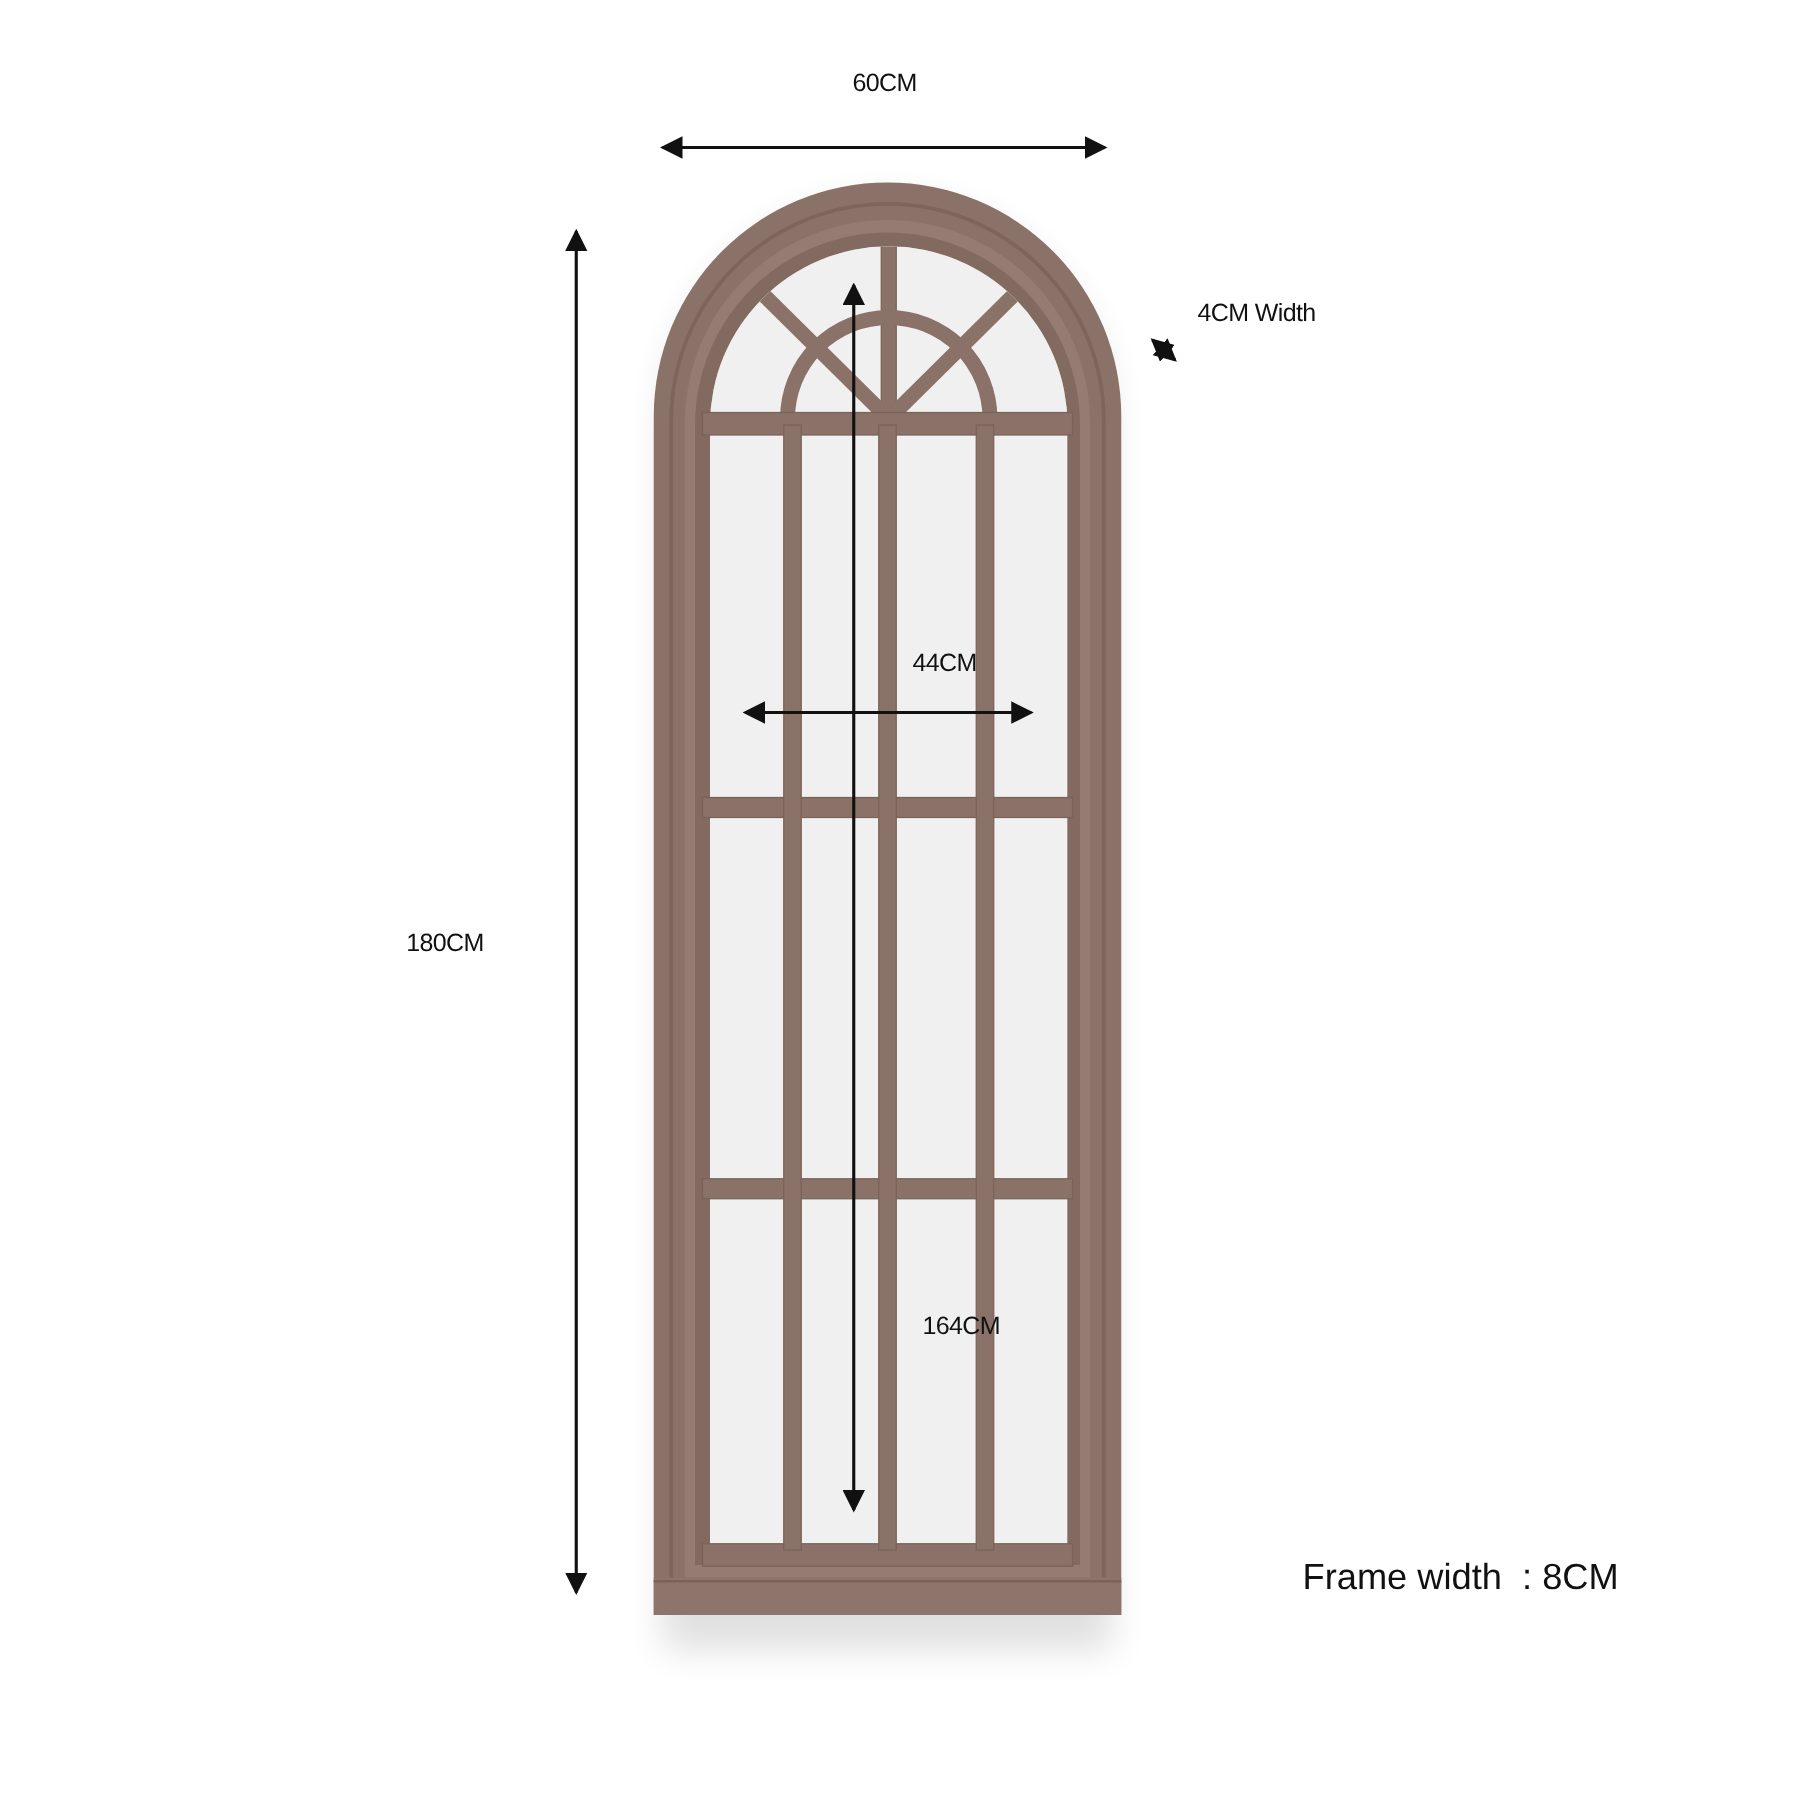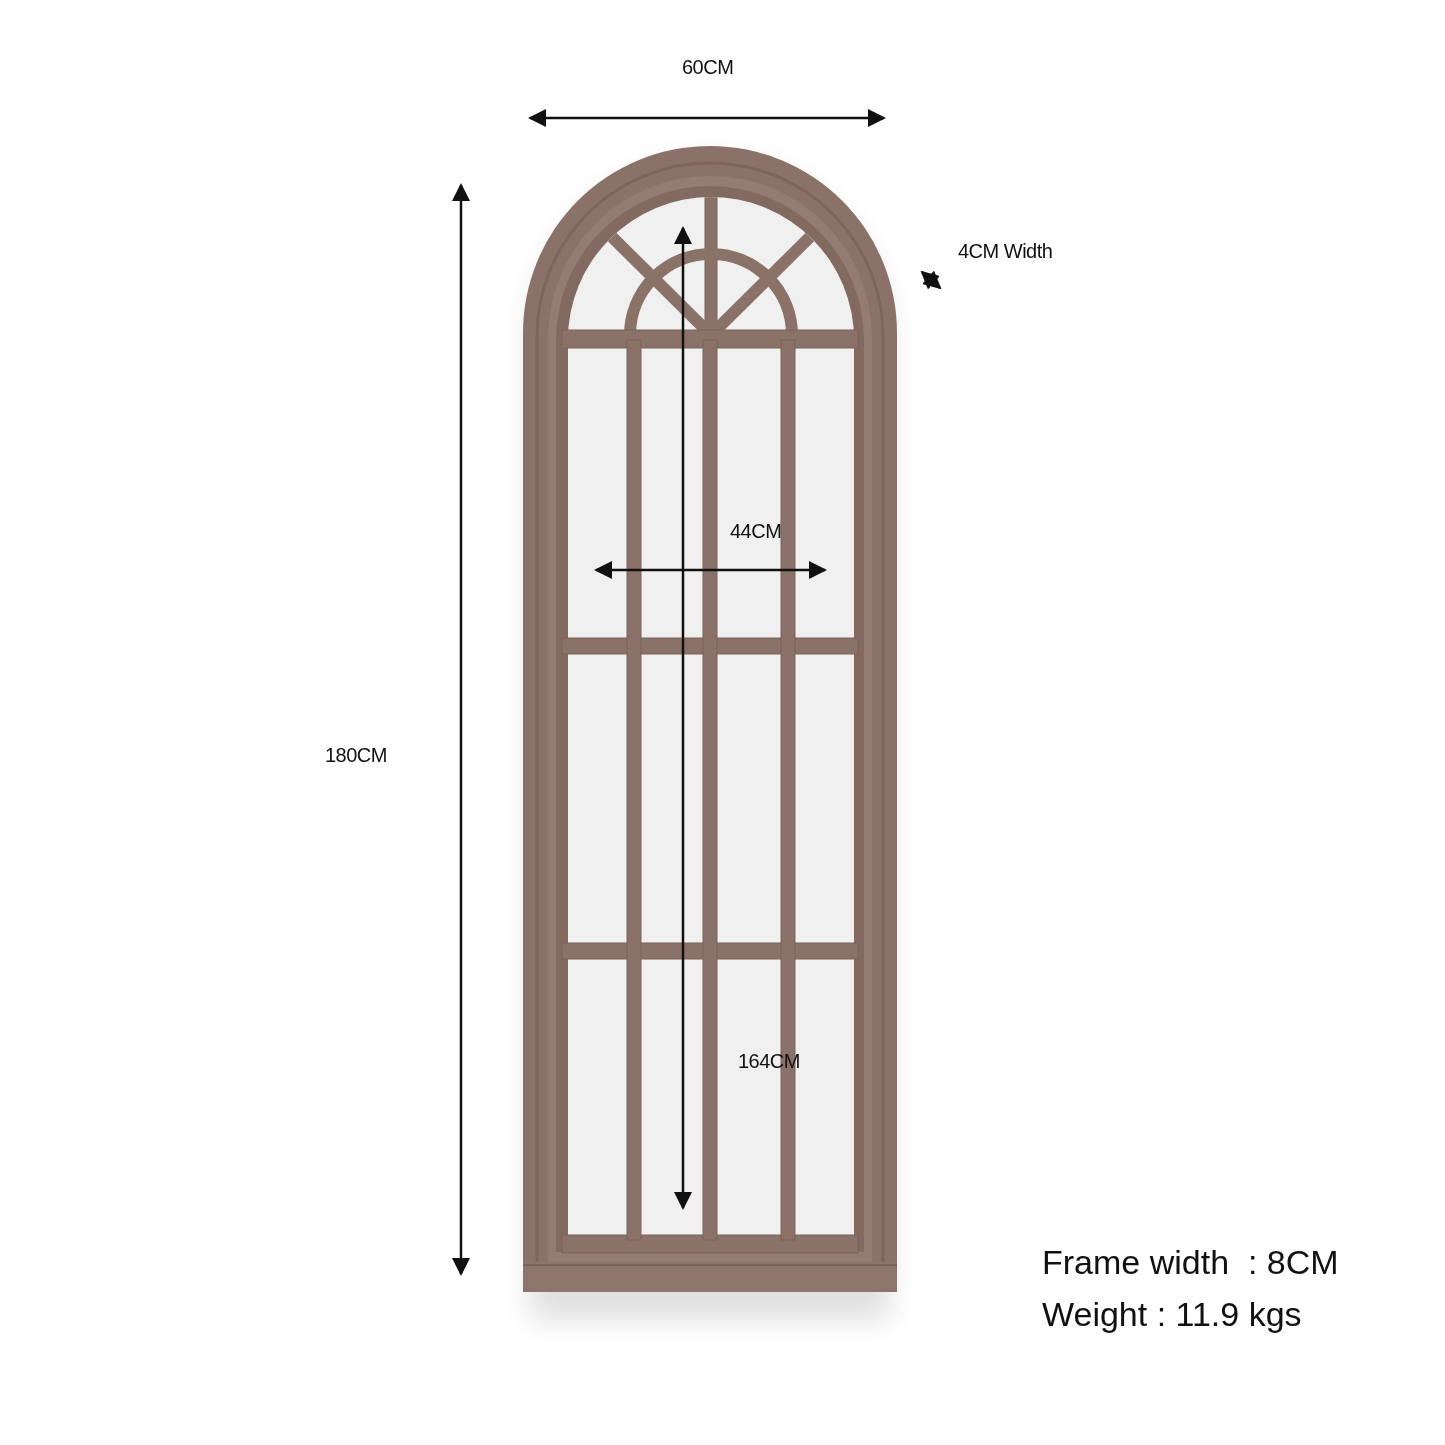--- a/index.html
+++ b/index.html
@@ -1,19 +1,19 @@
 <!DOCTYPE html>
 <html><head>
   <meta charset="utf-8">
   <style>
     html, body { margin: 0; padding: 0; background: #ffffff; }
     body { width: 1445px; height: 1445px; position: relative; overflow: hidden; font-family: "Liberation Sans", "DejaVu Sans", sans-serif; }
     .label { position: absolute; color: #111; font-size: 20px; white-space: nowrap; letter-spacing: -0.5px; }
     svg.art { position: absolute; left: 0; top: 0; }
-    .specs { position: absolute; left: 1042px; top: 1236px; color: #111; font-size: 34px; line-height: 52px; }
+    .specs { position: absolute; left: 1042px; top: 1236px; color: #111; font-size: 29px; line-height: 52px; }
     .specs div { white-space: pre; }
   </style>
 </head>
 <body>
 
 <svg class="art" width="1445" height="1445" viewBox="0 0 1445 1445">
   <defs>
     <marker id="ah" markerWidth="10" markerHeight="10" refX="8" refY="5" orient="auto" markerUnits="userSpaceOnUse">
       <path d="M0,0 L10,5 L0,10 Z" fill="#111"></path>
     </marker>
@@ -74,14 +74,13 @@
 </svg>
 
 <div class="label" style="left:682px; top:56px;">60CM</div>
 <div class="label" style="left:325px; top:744px;">180CM</div>
 <div class="label" style="left:958px; top:240px;text-align:right;">4CM Width</div>
 <div class="label" style="left:730px; top:520px;">44CM</div>
 <div class="label" style="left:722px; top:1050px;margin-left:16px;">164CM</div>
 
 <div class="specs">
   <div>Frame width  : 8CM</div>
-  <div>Weight : 11.9 kgs</div>
 </div>
 
 </body></html>

